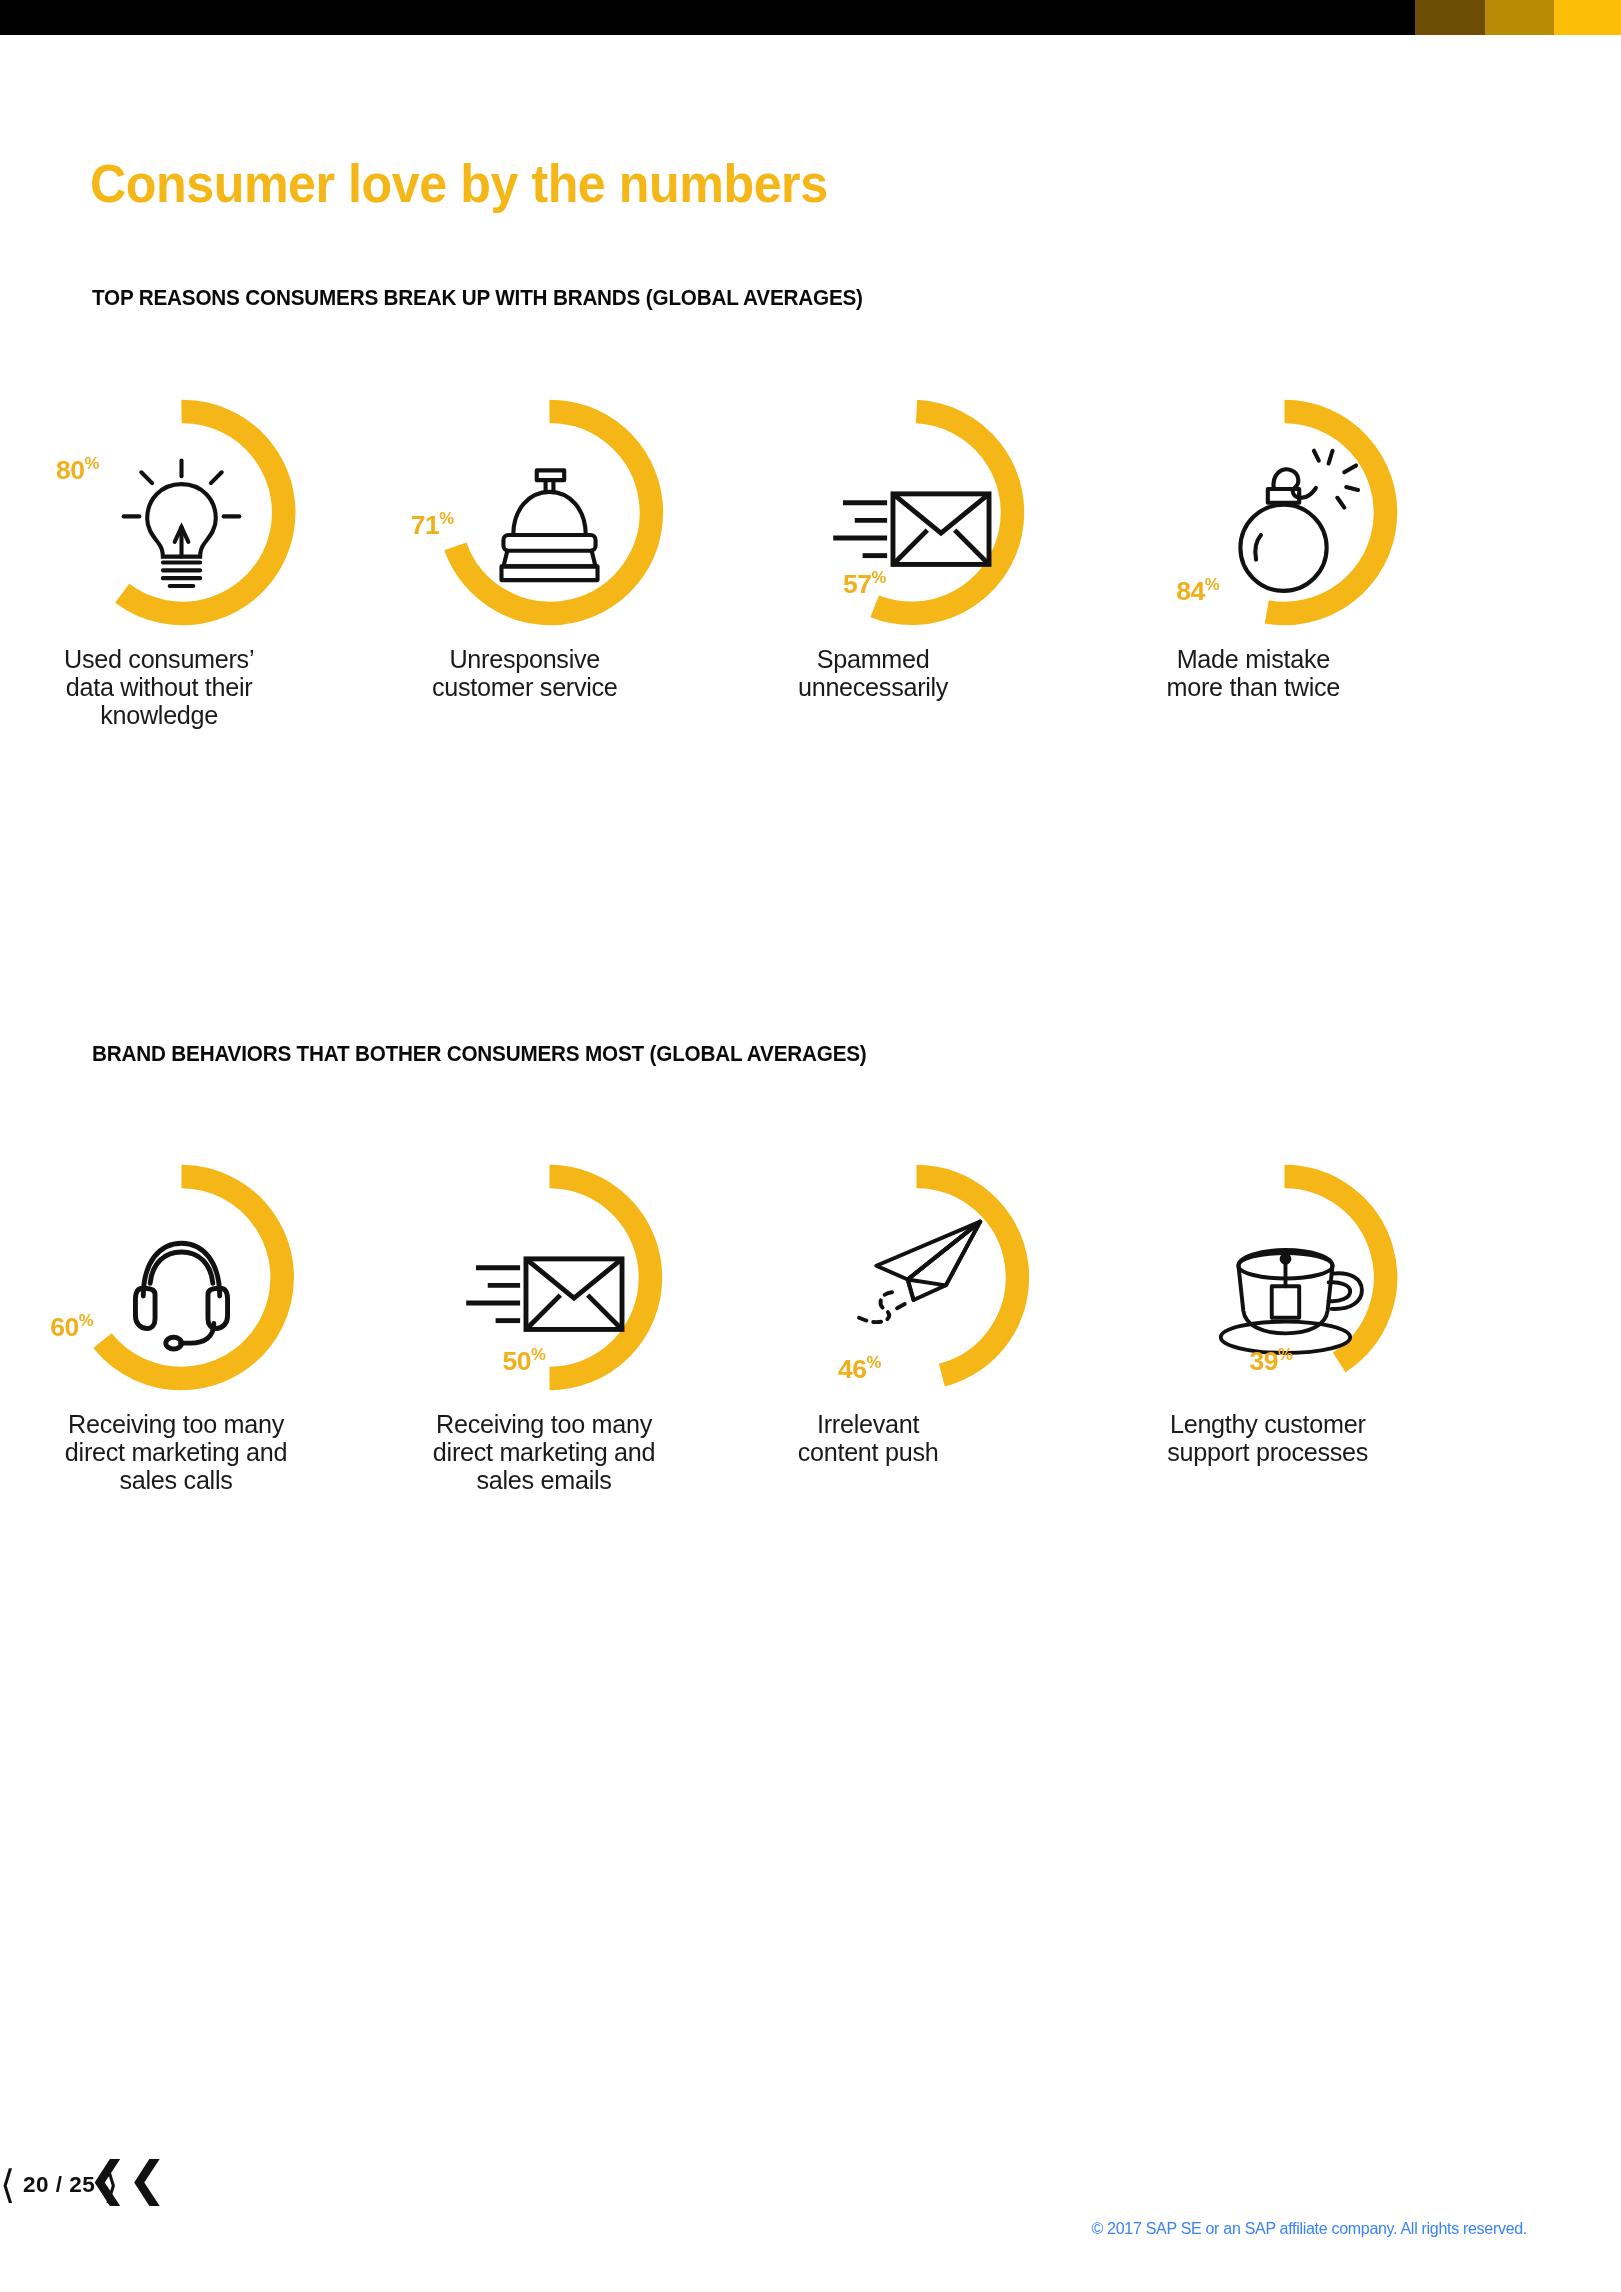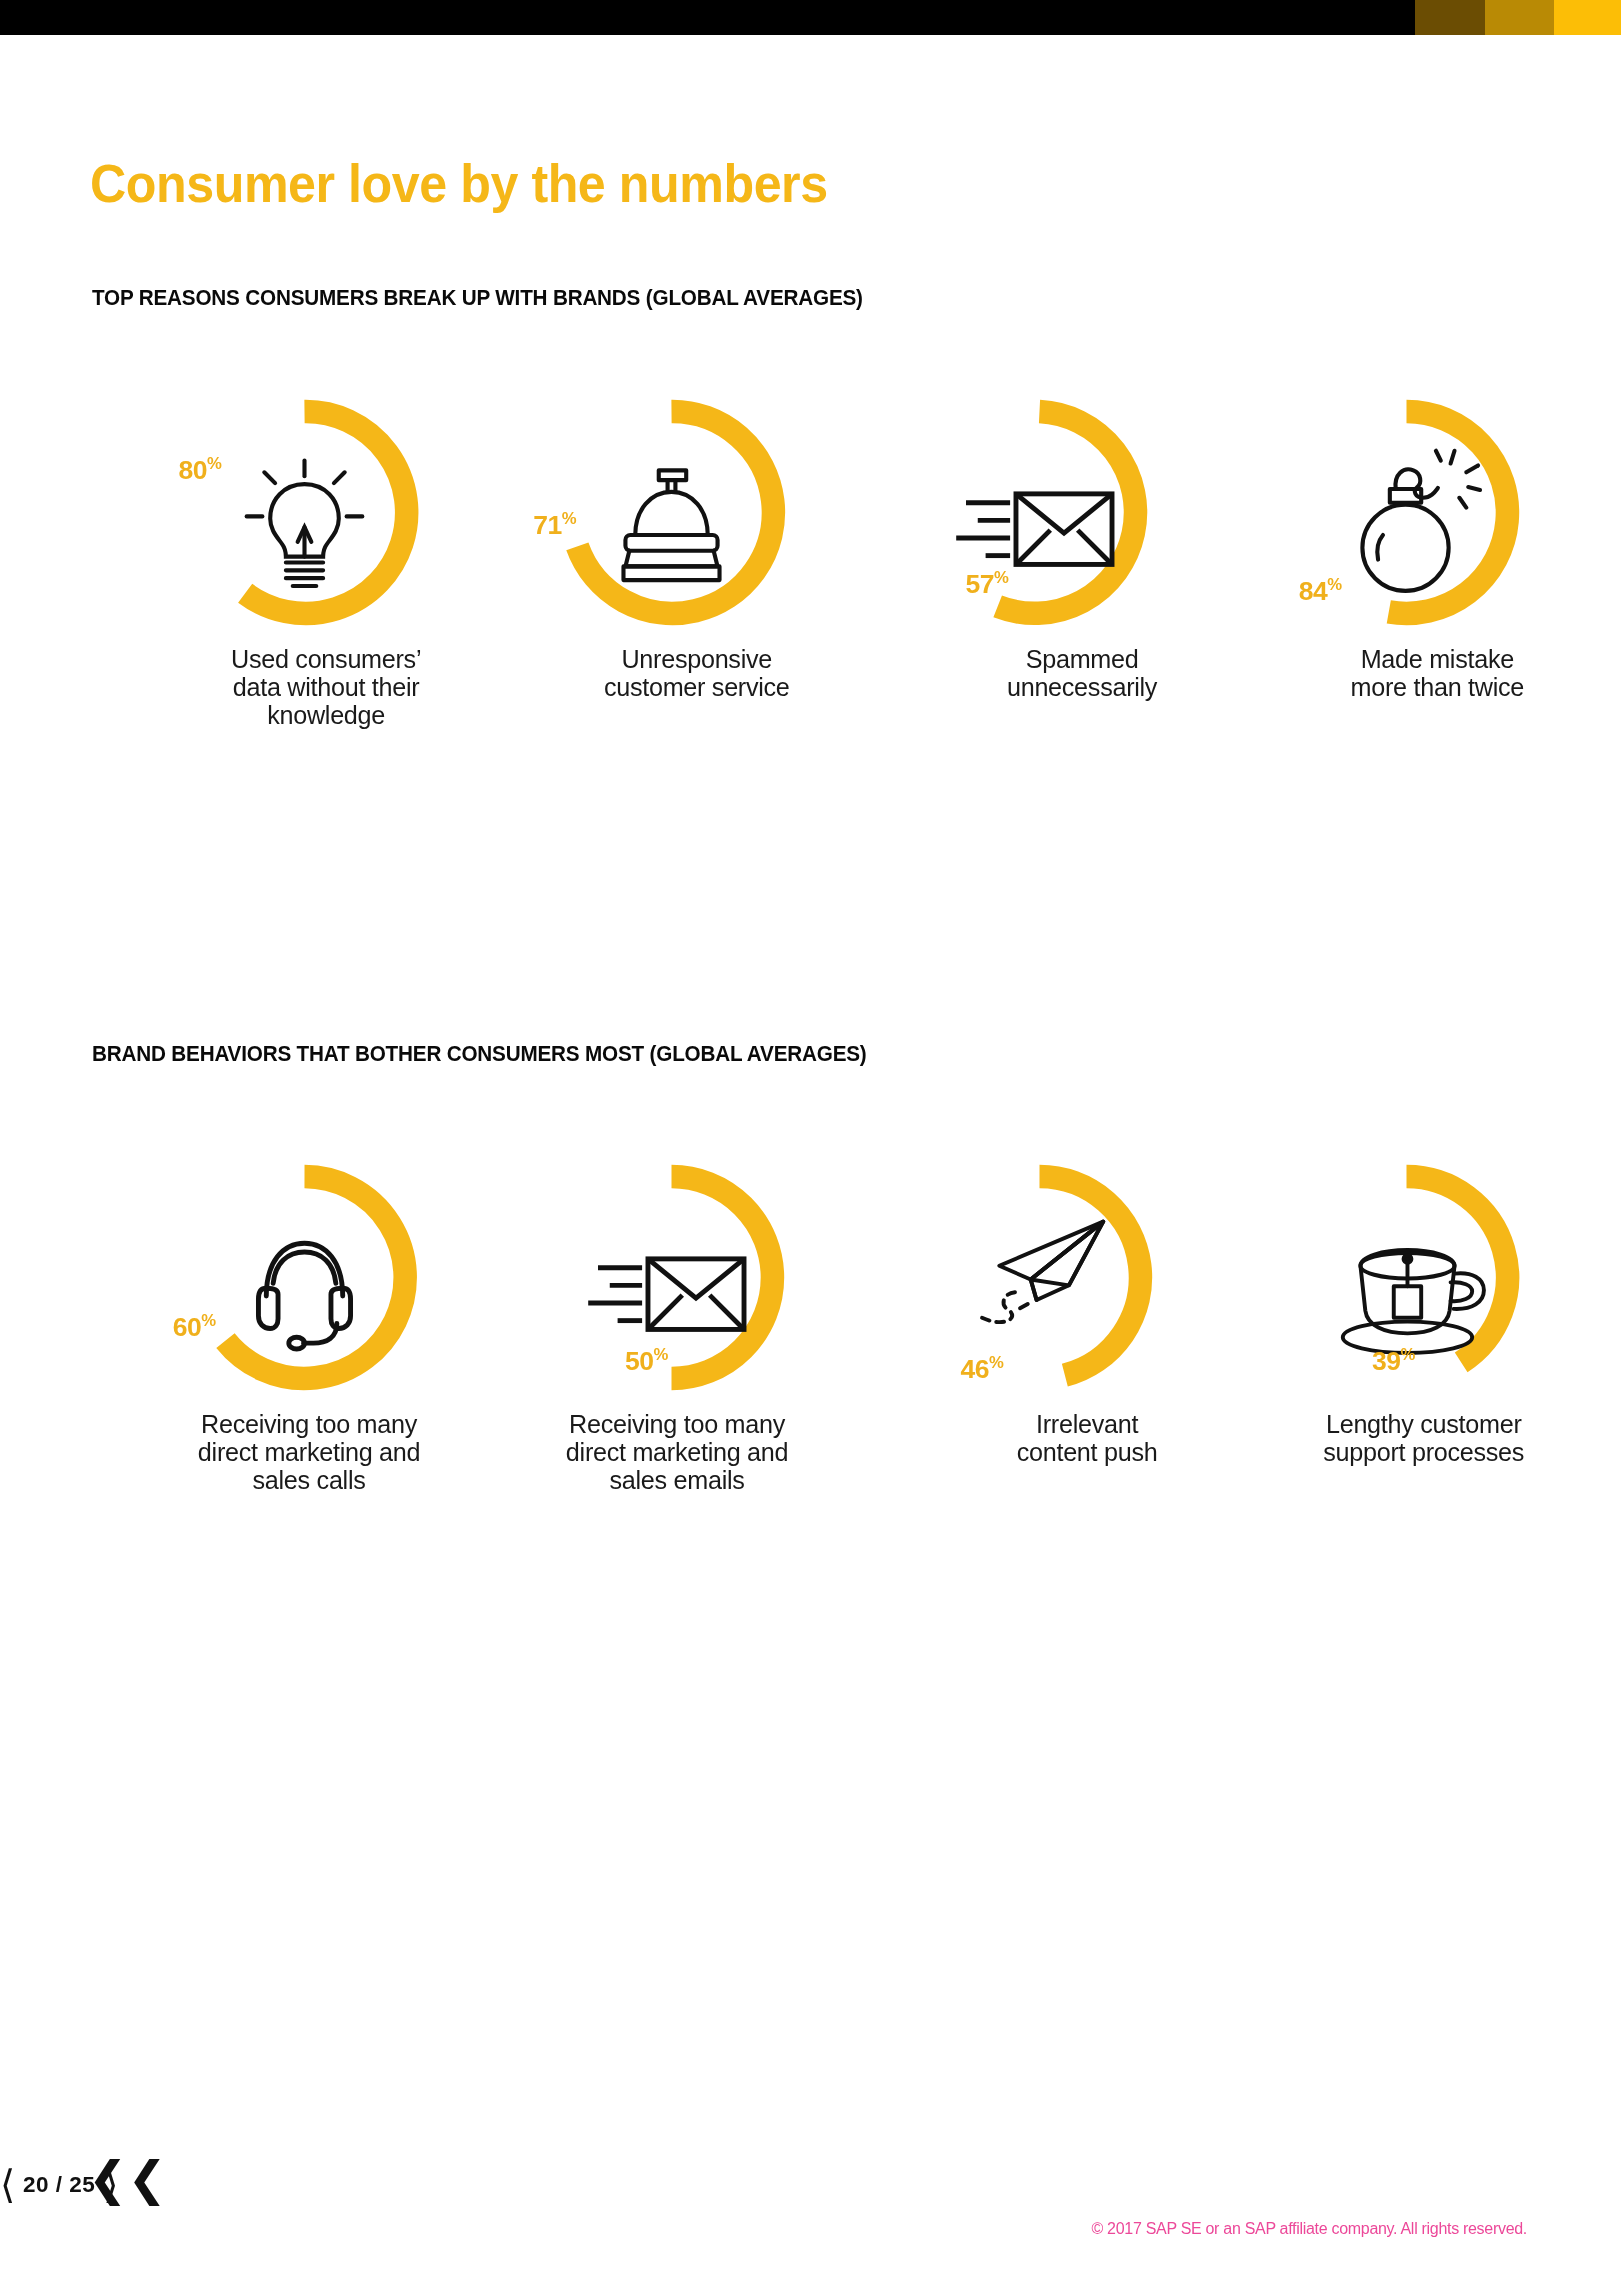--- a/index.html
+++ b/index.html
@@ -64,21 +64,21 @@
     width: 1470px;
     display: flex;
   }
   #row-1 { top: 390px; }
   #row-2 { top: 1155px; }
 
   .stat-card {
     width: 368px;
     display: flex;
     flex-direction: column;
-    align-items: flex-end;
+    align-items: flex-start;
   }
 
   .donut {
     position: relative;
     width: 245px;
     height: 245px;
   }
   .donut svg { display: block; }
 
   .pct {
@@ -136,21 +136,21 @@
     font-size: 22.5px;
     font-weight: 600;
     padding: 0 7.8px;
     letter-spacing: 0.5px;
   }
   .copyright {
     position: absolute;
     right: 94px;
     top: 2220px;
     font-size: 16px;
-    color: #ec4899;
+    color: #3b82f6;
     letter-spacing: -0.3px;
     white-space: nowrap;
   }
 </style>
 </head>
 <body>
 
 <div class="topbar">
   <div class="seg-black"></div>
   <div class="seg-olive"></div>

